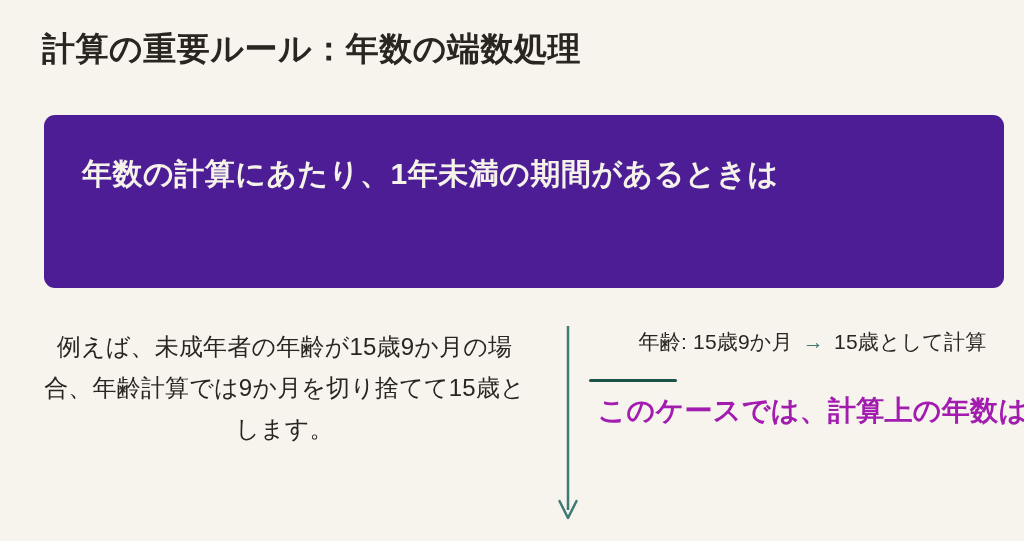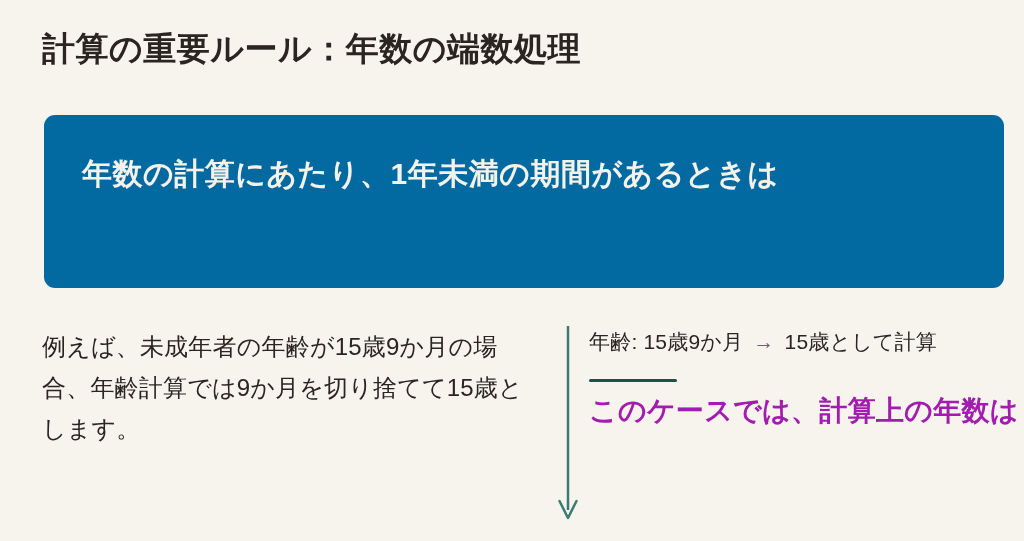--- a/index.html
+++ b/index.html
@@ -38,41 +38,42 @@
     white-space: nowrap;
   }
 
   
   .callout {
     position: absolute;
     left: 32px;
     top: 115px;
     width: 960px;
     height: 173px;
-    background: #0369a1;
+    background: #4c1d95;
     border-radius: 11px;
     padding: 30px 38px 0 38px;
   }
 
   .callout-line {
     font-size: 30px;
     font-weight: 700;
     line-height: 57px;
     color: #f5f2ea;
     letter-spacing: 0.5px;
     white-space: nowrap;
   }
 
   
   .columns {
     position: absolute;
     left: 0;
     top: 318px;
     width: 856px;
     height: 223px;
+    text-align: center;
   }
 
   
   .left-col {
     position: absolute;
     left: 30px;
     top: 8px;
     width: 485px;
   }
 

